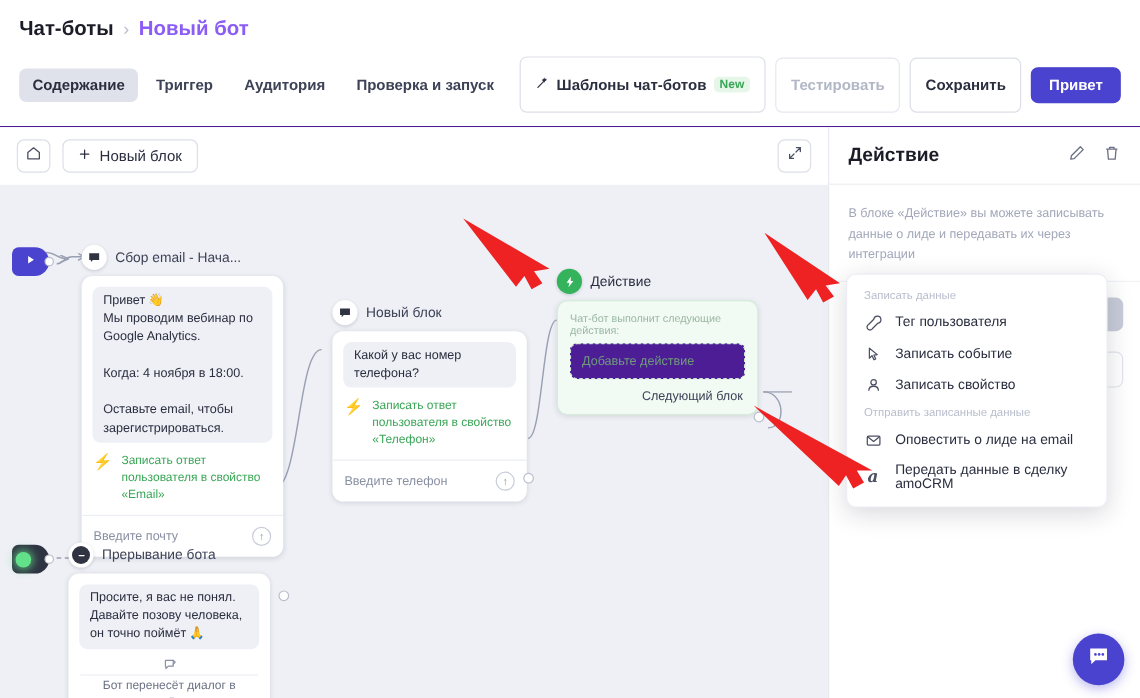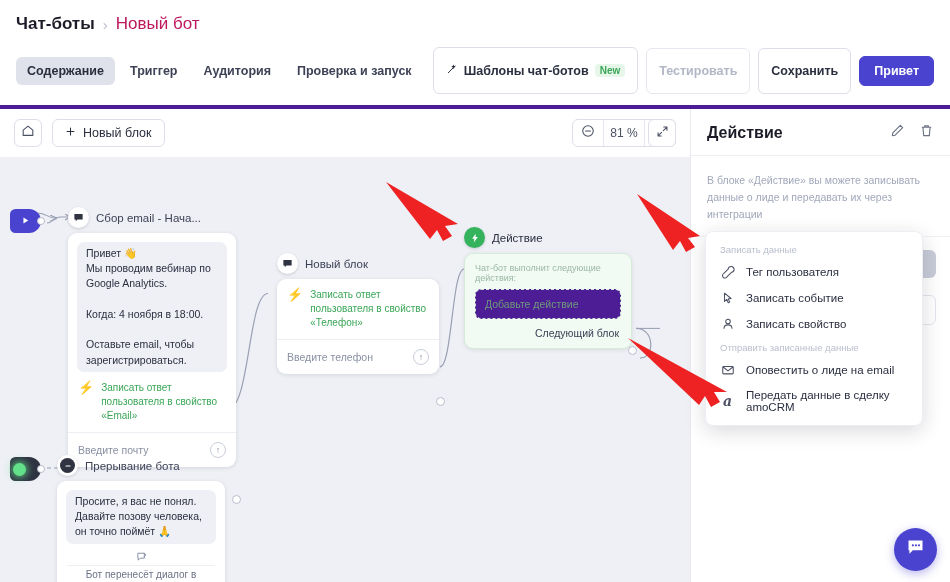--- a/index.html
+++ b/index.html
@@ -9,37 +9,37 @@
     background: #ffffff;
     overflow: hidden;
   }
   .app { position: relative; width: 950px; height: 582px; display: flex; flex-direction: column; }
 
   
   .header { padding: 14px 16px 0 16px; background: #fff; }
   .breadcrumb { display: flex; align-items: center; gap: 8px; font-size: 17px; font-weight: bold; }
   .bc-root { color: #1c1c28; }
   .bc-sep { color: #b8bdcc; font-weight: normal; font-size: 15px; }
-  .bc-current { color: #be185d; font-weight: normal; }
+  .bc-current { color: #8b5cf6; font-weight: bold; }
 
   .toolbar-row { display: flex; align-items: center; justify-content: space-between; margin-top: 13px; padding-bottom: 11px; font-weight: bold; }
   .tabs { display: flex; align-items: center; gap: 4px; }
   .tab { font-size: 12.5px; color: #3d4256; padding: 7px 11px; border-radius: 6px; cursor: pointer; white-space: nowrap; }
   .tab.active { background: #dfe2ea; color: #2a2e3f; }
 
   .actions { display: flex; align-items: center; gap: 8px; }
   .btn { font-size: 12.5px; border: 1px solid #dcdfe8; background: #fff; color: #2a2e3f;
          border-radius: 6px; padding: 15px 12px; cursor: pointer; display: flex; align-items: center; gap: 6px; white-space: nowrap; }
   .btn.disabled { color: #b2b7c6; border-color: #e6e8ef; background: #fff; cursor: default; }
   .btn.primary { background: #4a43cf; border-color: #4a43cf; color: #fff; padding: 7px 14px; }
   .badge-new { font-size: 10px; color: #3aa657; background: #e6f7ea; border-radius: 4px; padding: 1px 5px; }
   .wand { color: #2a2e3f; font-size: 12px; }
 
   
-  .body { flex: 1; display: flex; border-top: 4px solid #4c1d95; min-height: 0; }
+  .body { flex: 1; display: flex; border-top: 1px solid #4c1d95; min-height: 0; }
 
   
   .canvas-wrap { position: relative; flex: 1; display: flex; flex-direction: column; min-width: 0; }
   .canvas-toolbar { height: 48px; background: #fff; display: flex; align-items: center; padding: 0 14px; gap: 10px; }
   .sq-btn { width: 28px; height: 28px; border: 1px solid #dcdfe8; background: #fff; border-radius: 6px;
             display: flex; align-items: center; justify-content: center; cursor: pointer; color: #4b5063; }
   .newblock-btn { height: 28px; border: 1px solid #dcdfe8; background: #fff; border-radius: 6px; padding: 0 12px;
                   display: flex; align-items: center; gap: 7px; font-size: 12.5px; color: #2a2e3f; cursor: pointer; }
   .zoomgroup { margin-left: auto; display: flex; align-items: center; border: 1px solid #dcdfe8; border-radius: 6px; overflow: hidden; background: #fff; }
   .zoomgroup > div { height: 26px; display: flex; align-items: center; justify-content: center; cursor: pointer; color: #4b5063; }
@@ -165,39 +165,20 @@
         </div>
         <div class="newblock-btn">
           <span>
             <svg width="11" height="11" viewBox="0 0 16 16" stroke="currentColor" stroke-width="1.5" stroke-linecap="round">
                 <path d="M8 3v10M3 8h10"></path>
               </svg>
           </span>
           <span>Новый блок</span>
         </div>
 
-        <div class="zoomgroup">
-          <div class="zbtn">
-            <span>
-              <svg width="14" height="14" viewBox="0 0 16 16" fill="none" stroke="currentColor" stroke-width="1.2">
-                  <circle cx="8" cy="8" r="6"></circle>
-                  <path d="M5.2 8h5.6" stroke-linecap="round"></path>
-                </svg>
-            </span>
-          </div>
-          <div class="zval">81 %</div>
-          <div class="zbtn">
-            <span>
-              <svg width="14" height="14" viewBox="0 0 16 16" fill="none" stroke="currentColor" stroke-width="1.2">
-                  <circle cx="8" cy="8" r="6"></circle>
-                  <path d="M5.2 8h5.6M8 5.2v5.6" stroke-linecap="round"></path>
-                </svg>
-            </span>
-          </div>
-        </div>
 
         <div class="sq-btn fs-btn">
           <span>
             <svg width="13" height="13" viewBox="0 0 16 16" fill="none" stroke="currentColor" stroke-width="1.3" stroke-linecap="round">
               <path d="M9.5 2.5h4v4M13.5 2.5 L9 7"></path>
                 <path d="M6.5 13.5h-4v-4M2.5 13.5 L7 9"></path>
             </svg>
           </span>
         </div>
       </div>
@@ -263,20 +244,21 @@
         <div class="node" style="left:277px; top:96px; width:162px;">
           <div class="node-head">
             <div class="node-icon">
               <svg width="11" height="11" viewBox="0 0 16 16" fill="#2f3342">
                   <path d="M2 3h12v8H6.5L4 13.5V11H2z"></path>
                 </svg>
             </div>
             <div class="node-title">Новый блок</div>
           </div>
           <div class="card">
+            <div class="bubble">Какой у вас номер телефона?</div>
             <div class="rec-row">
               <span class="bolt">⚡</span>
               <span class="rec-txt">Записать ответ пользователя в свойство «Телефон»</span>
             </div>
             <div class="input-row">
               <span class="input-ph">Введите телефон</span>
               <span class="send-circ">↑</span>
             </div>
           </div>
           <div class="port" style="left:159px; top:144px;"></div>

